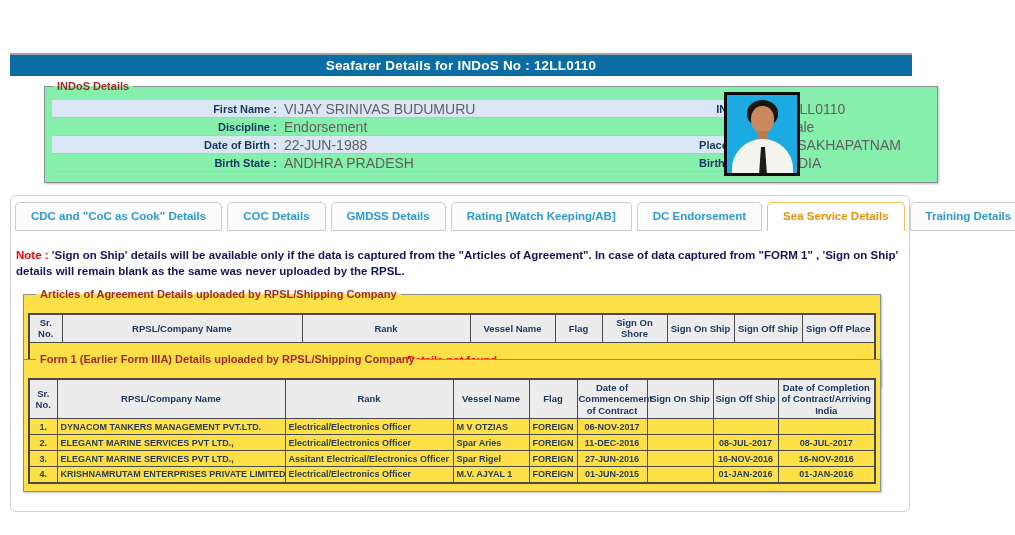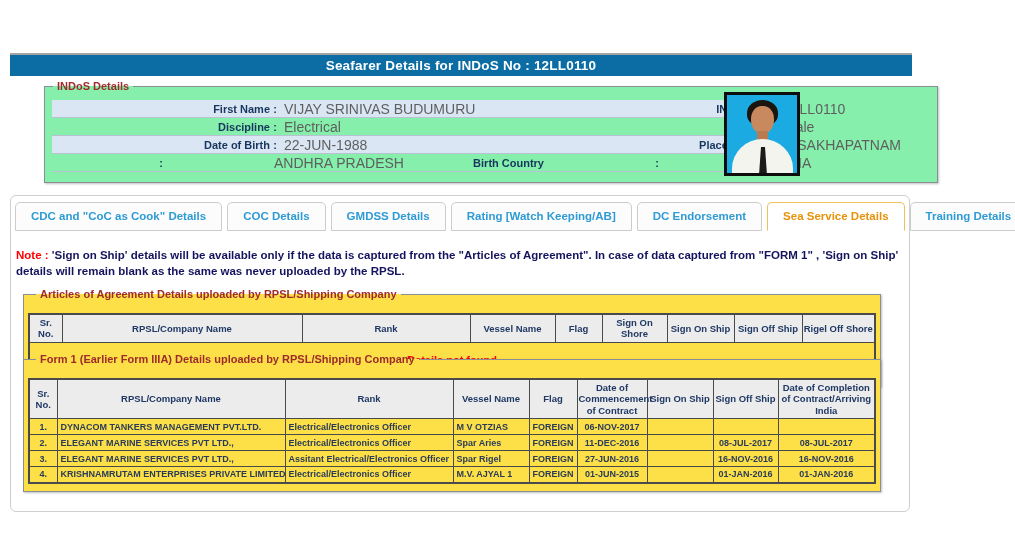--- a/index.html
+++ b/index.html
@@ -81,34 +81,35 @@
       <span class="flabel">First Name</span>
         <span class="fcolon">:</span>
       <span class="fvalue">VIJAY SRINIVAS BUDUMURU</span>
       <span class="flabel">INDoS No.</span>
         <span class="fcolon">:</span>
       <span class="fvalue">12LL0110</span>
     </div>
     <div class="frow">
       <span class="flabel">Discipline</span>
         <span class="fcolon">:</span>
-      <span class="fvalue">Electrical</span>
+      <span class="fvalue">Endorsement</span>
       <span class="flabel">Gender</span>
         <span class="fcolon">:</span>
       <span class="fvalue">Male</span>
     </div>
     <div class="frow stripe">
       <span class="flabel">Date of Birth</span>
         <span class="fcolon">:</span>
       <span class="fvalue">22-JUN-1988</span>
       <span class="flabel">Place of Birth</span>
         <span class="fcolon">:</span>
       <span class="fvalue">VISAKHAPATNAM</span>
     </div>
     <div class="frow">
+      <span class="flabel">Birth State</span>
         <span class="fcolon">:</span>
       <span class="fvalue">ANDHRA PRADESH</span>
       <span class="flabel">Birth Country</span>
         <span class="fcolon">:</span>
       <span class="fvalue">INDIA</span>
     </div>
   </div>
 </fieldset>
 
 <div class="photo">
@@ -151,21 +152,21 @@
       <thead>
         <tr>
           <th>Sr. No.</th>
           <th>RPSL/Company Name</th>
           <th>Rank</th>
           <th>Vessel Name</th>
           <th>Flag</th>
           <th>Sign On Shore</th>
           <th>Sign On Ship</th>
           <th>Sign Off Ship</th>
-          <th>Rigel Off Shore</th>
+          <th>Sign Off Place</th>
         </tr>
       </thead>
       <tbody>
         <tr>
           <td class="notfound" colspan="9">Details not found</td>
         </tr>
       </tbody>
     </table>
   </fieldset>
 

